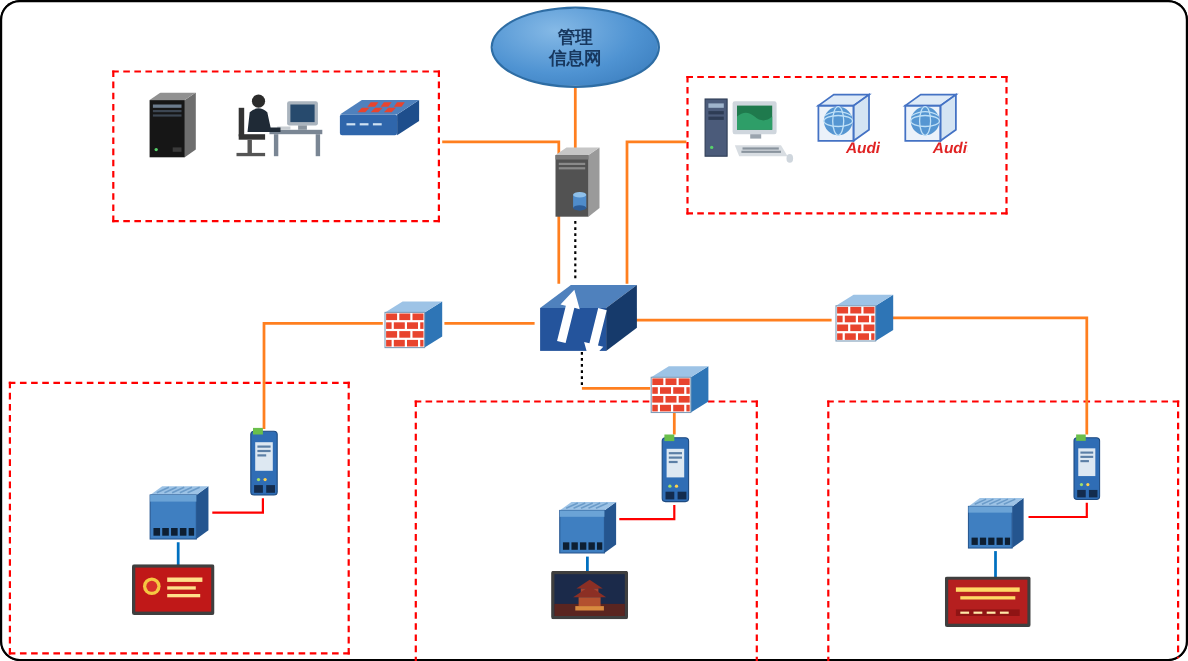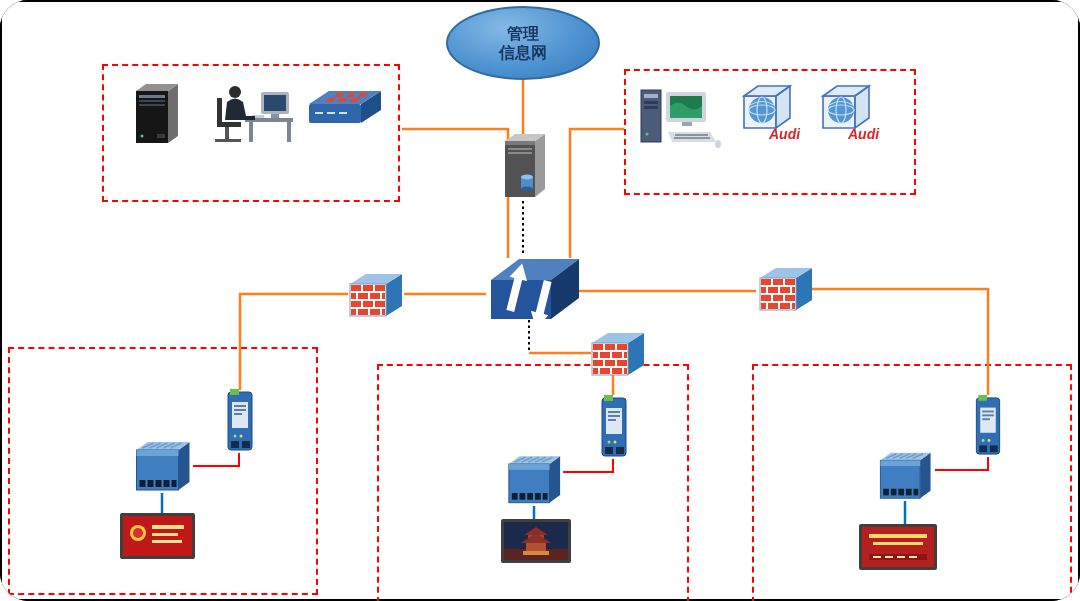--- a/index.html
+++ b/index.html
@@ -5,21 +5,21 @@
   * { box-sizing: border-box; margin: 0; padding: 0; }
   body {
     background: #ffffff;
     font-family: "DejaVu Sans", "Liberation Sans", sans-serif;
   }
   .frame {
     position: relative;
     width: 1080px;
     height: 601px;
     background: #000;
-    border-radius: 28px;
+    border-radius: 18px;
     overflow: hidden;
   }
   .canvas {
     position: absolute;
     inset: 0;
     background: #fff;
     border: 2px solid #000;
     border-radius: 18px;
   }
   .zone {

